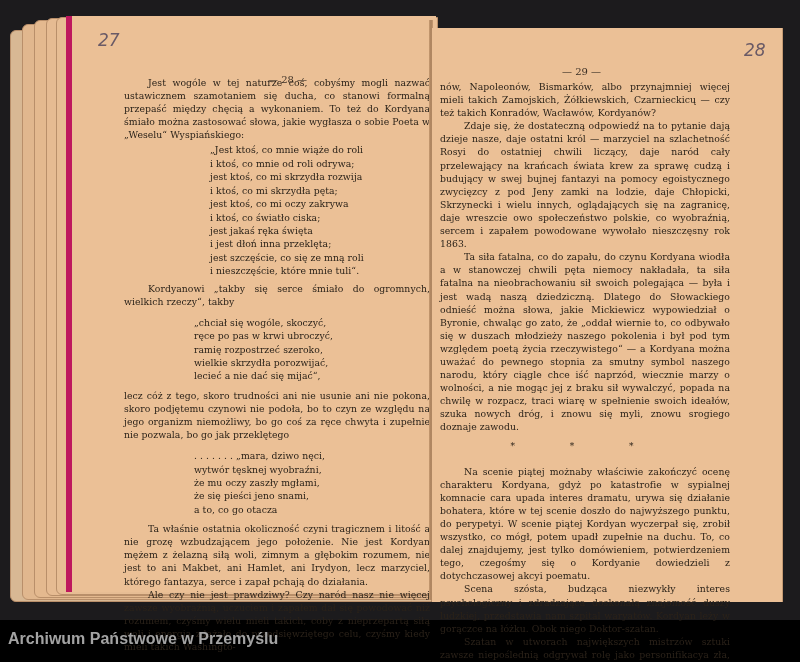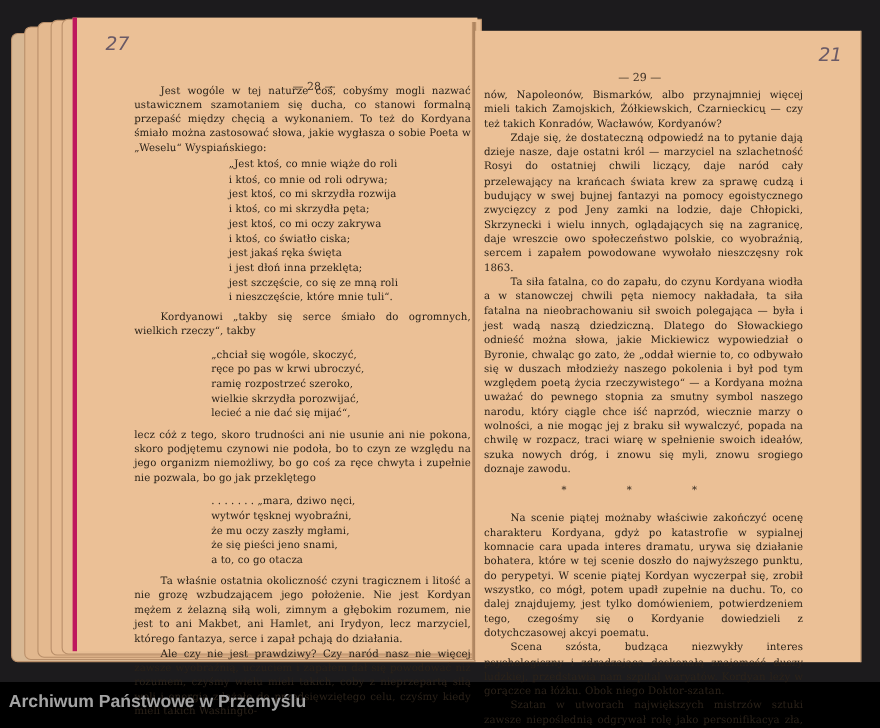--- a/index.html
+++ b/index.html
@@ -6,21 +6,21 @@
   body { width:800px; height:662px; background:#000; position:relative; overflow:hidden;
          font-family:"DejaVu Serif", serif; }
   .scan { position:absolute; left:0; top:0; width:800px; height:620px; background:#1c1b1d; }
   .stack { position:absolute; background:#e2b48c; border:1px solid #b98f6a; border-radius:6px 0 0 6px; }
   .stack.s1 { left:10px; top:30px; width:420px; height:570px; background:#d8b894; }
   .stack.s2 { left:22px; top:24px; width:410px; height:574px; background:#e1b78e; }
   .stack.s3 { left:34px; top:20px; width:400px; height:576px; background:#e4b98f; }
   .stack.s4 { left:46px; top:18px; width:390px; height:576px; background:#e6bb92; }
   .stack.s5 { left:56px; top:17px; width:380px; height:576px; background:#e7bd94; }
   .page { position:absolute; background:#ebc096; color:#2b2219; }
-  .page.left { left:66px; top:16px; width:364px; height:576px; border-left:4px solid #be185d; }
+  .page.left { left:66px; top:16px; width:364px; height:576px; border-left:6px solid #be185d; }
   .page.right { left:432px; top:28px; width:350px; height:574px; border-right:1px solid #c49a72; }
   .gutter { position:absolute; left:429px; top:20px; width:4px; height:580px; background:linear-gradient(90deg,#c79b72,#a8805c,#c79b72); }
   .hand { position:absolute; font-family:"DejaVu Sans", sans-serif; font-style:italic; color:#6a5a66; font-size:17px; }
   .pnum { position:absolute; font-size:10px; color:#3a2e24; }
   .text { position:absolute; font-size:9.3px; line-height:13.1px; letter-spacing:0.05px; }
   .text p { margin:0; text-align:justify; text-indent:24px; }
   .text p.ni { text-indent:0; }
   .verse { margin:2px 0 4px 0; }
   .verse div { white-space:nowrap; line-height:13.4px; }
   .stars { text-align:center; margin:6px 0 12px 0; letter-spacing:26px; font-size:9px; }
@@ -71,21 +71,21 @@
         <div>a to, co go otacza</div>
       </div>
       <p>Ta właśnie ostatnia okoliczność czyni tragicznem i litość a nie grozę wzbudzającem jego położenie. Nie jest Kordyan mężem z żelazną siłą woli, zimnym a głębokim rozumem, nie jest to ani Makbet, ani Hamlet, ani Irydyon, lecz marzyciel, którego fantazya, serce i zapał pchają do działania.</p>
       <p>Ale czy nie jest prawdziwy? Czy naród nasz nie więcej zawsze wyobraźnią, uczuciem i zapałem dał się powodować niż rozumem, czyśmy wielu mieli takich, coby z nieprzepartą siłą woli i energią zdążało do przedsięwziętego celu, czyśmy kiedy mieli takich Washingto-</p>
     </div>
   </div>
 
   <div class="gutter"></div>
 
   <div class="page right">
-    <div class="hand" style="left:312px; top:12px;">21</div>
+    <div class="hand" style="left:312px; top:12px;">28</div>
     <div class="pnum" style="left:130px; top:38px;">— 29 —</div>
     <div class="text" style="left:8px; top:52px; width:290px;">
       <p class="ni">nów, Napoleonów, Bismarków, albo przynajmniej więcej mieli takich Zamojskich, Żółkiewskich, Czarnieckicų — czy też takich Konradów, Wacławów, Kordyanów?</p>
       <p>Zdaje się, że dostateczną odpowiedź na to pytanie dają dzieje nasze, daje ostatni król — marzyciel na szlachetność Rosyi do ostatniej chwili liczący, daje naród cały przelewający na krańcach świata krew za sprawę cudzą i budujący w swej bujnej fantazyi na pomocy egoistycznego zwycięzcy z pod Jeny zamki na lodzie, daje Chłopicki, Skrzynecki i wielu innych, oglądających się na zagranicę, daje wreszcie owo społeczeństwo polskie, co wyobraźnią, sercem i zapałem powodowane wywołało nieszczęsny rok 1863.</p>
       <p>Ta siła fatalna, co do zapału, do czynu Kordyana wiodła a w stanowczej chwili pęta niemocy nakładała, ta siła fatalna na nieobrachowaniu sił swoich polegająca — była i jest wadą naszą dziedziczną. Dlatego do Słowackiego odnieść można słowa, jakie Mickiewicz wypowiedział o Byronie, chwaląc go zato, że „oddał wiernie to, co odbywało się w duszach młodzieży naszego pokolenia i był pod tym względem poetą życia rzeczywistego“ — a Kordyana można uważać do pewnego stopnia za smutny symbol naszego narodu, który ciągle chce iść naprzód, wiecznie marzy o wolności, a nie mogąc jej z braku sił wywalczyć, popada na chwilę w rozpacz, traci wiarę w spełnienie swoich ideałów, szuka nowych dróg, i znowu się myli, znowu srogiego doznaje zawodu.</p>
       <div class="stars">* * *</div>
       <p>Na scenie piątej możnaby właściwie zakończyć ocenę charakteru Kordyana, gdyż po katastrofie w sypialnej komnacie cara upada interes dramatu, urywa się działanie bohatera, które w tej scenie doszło do najwyższego punktu, do perypetyi. W scenie piątej Kordyan wyczerpał się, zrobił wszystko, co mógł, potem upadł zupełnie na duchu. To, co dalej znajdujemy, jest tylko domówieniem, potwierdzeniem tego, czegośmy się o Kordyanie dowiedzieli z dotychczasowej akcyi poematu.</p>
       <p>Scena szósta, budząca niezwykły interes psychologiczny i zdradzająca doskonałą znajomość duszy ludzkiej, przedstawia nam szpital waryatów. Kordyan leży w gorączce na łóżku. Obok niego Doktor-szatan.</p>
       <p>Szatan w utworach największych mistrzów sztuki zawsze niepoślednią odgrywał rolę jako personifikacya zła, jako złośliwy duch przeczenia. Dość wspomnieć tylko Szatana Miltona, Lucyfera Byrona, Mefistofelesa Goethego, Czarnego myśliwego Mickiewicza, Masynissę Krasińskiego, Nieznajomego Garczyńskiego. Otóż i Słowacki, korzysta-</p>
     </div>

